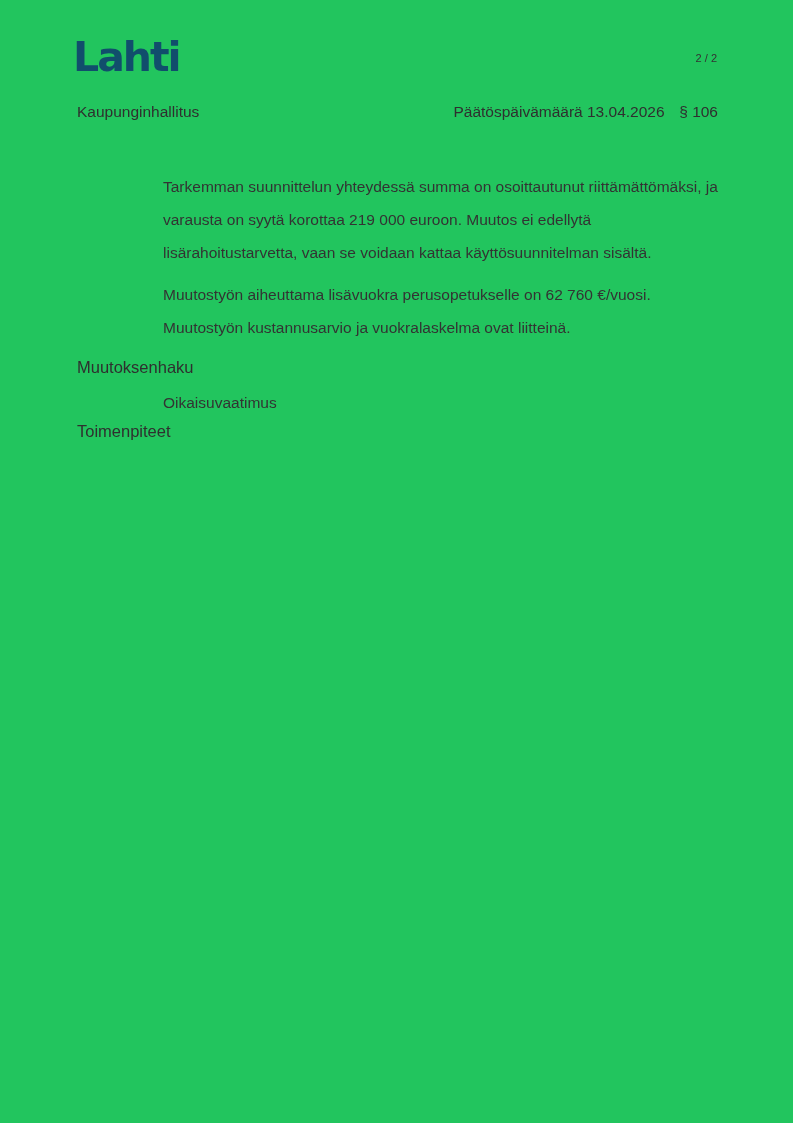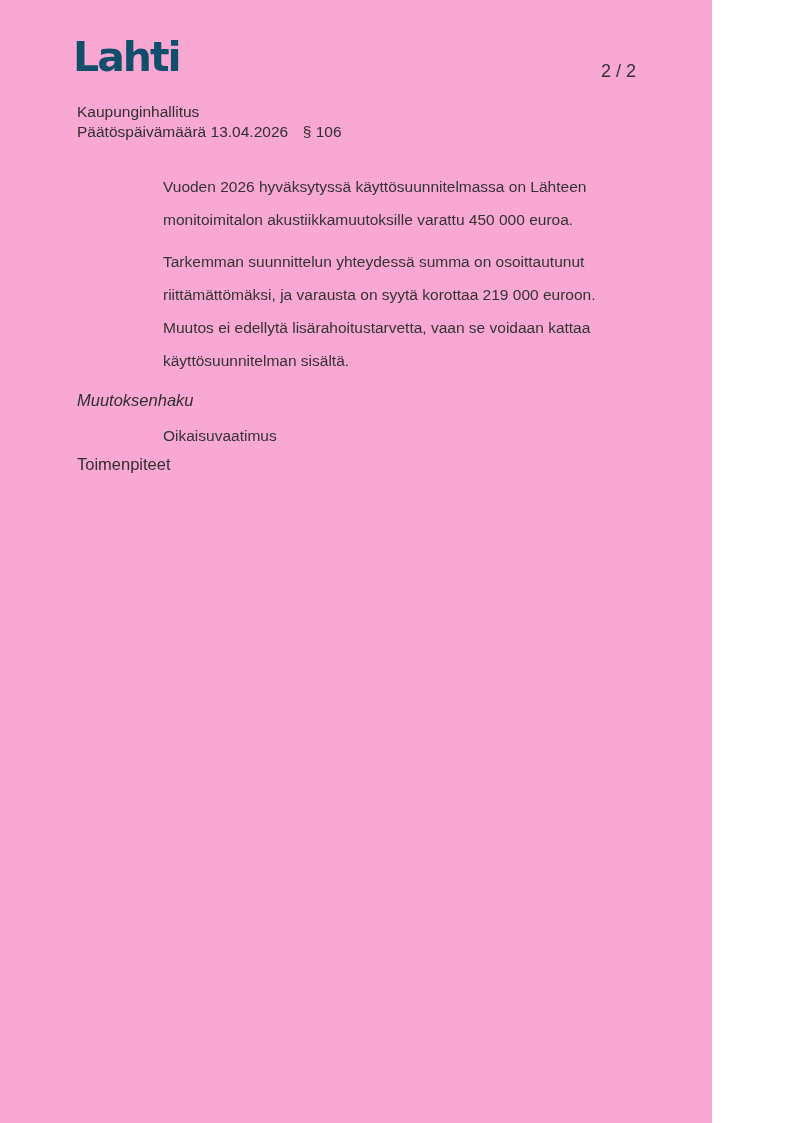--- a/index.html
+++ b/index.html
@@ -2,57 +2,56 @@
 <html><head>
 <meta charset="utf-8">
 <style>
   html, body {
     margin: 0;
     padding: 0;
     background: #ffffff;
   }
   .page {
     position: relative;
-    width: 712px;
+    width: 793px;
     height: 1123px;
-    background: #f9a8d4;
+    background: #22c55e;
     font-family: "Liberation Sans", sans-serif;
     color: #333333;
     overflow: hidden;
   }
   .logo {
     position: absolute;
     left: 73px;
     top: 33px;
     font-family: "DejaVu Sans", sans-serif;
     font-weight: bold;
     font-size: 41px;
     line-height: 48px;
     letter-spacing: -2px;
   }
   .page-number {
     position: absolute;
-    top: 62px;
+    top: 49px;
     right: 76px;
-    font-size: 18px;
+    font-size: 11px;
     line-height: 18px;
     color: #333333;
   }
   .header-row {
     position: absolute;
     top: 102px;
     left: 77px;
     right: 75px;
     display: flex;
     justify-content: space-between;
     align-items: baseline;
     font-size: 15.5px;
     line-height: 20px;
     color: #2f2f2f;
-    flex-direction: column;
   }
   .header-right {
     white-space: nowrap;
     text-align: right;
   }
   .header-right .sep {
     display: inline-block;
     width: 6px;
   }
   .doc-body {
@@ -68,21 +67,20 @@
     color: #333333;
   }
   .section-heading {
     margin: 0 75px 0 77px;
     font-size: 16.5px;
     line-height: 28px;
     color: #2f2f2f;
     font-weight: normal;
   }
   .section-heading.first {
-    font-style: italic;
   }
   .section-heading.second {
   }
   .section-content {
     margin: 8px 75px 0 163px;
     font-size: 15.5px;
     line-height: 28px;
     color: #333333;
   }
 </style>
@@ -99,22 +97,22 @@
     <span>Kaupunginhallitus</span>
     <span class="header-right">
       <span>Päätöspäivämäärä</span>
       <span>13.04.2026</span>
       <span class="sep"></span>
       <span>§ 106</span>
     </span>
   </div>
 
   <div class="doc-body">
-    <p>Vuoden 2026 hyväksytyssä käyttösuunnitelmassa on Lähteen monitoimitalon akustiikkamuutoksille varattu 450 000 euroa.</p>
     <p>Tarkemman suunnittelun yhteydessä summa on osoittautunut riittämättömäksi, ja varausta on syytä korottaa 219 000 euroon. Muutos ei edellytä lisärahoitustarvetta, vaan se voidaan kattaa käyttösuunnitelman sisältä.</p>
+    <p>Muutostyön aiheuttama lisävuokra perusopetukselle on 62 760 €/vuosi. Muutostyön kustannusarvio ja vuokralaskelma ovat liitteinä.</p>
 
     <h2 class="section-heading first">Muutoksenhaku</h2>
     <div class="section-content">Oikaisuvaatimus</div>
 
     <h2 class="section-heading second">Toimenpiteet</h2>
   </div>
 
 </div>
 
 </body></html>

